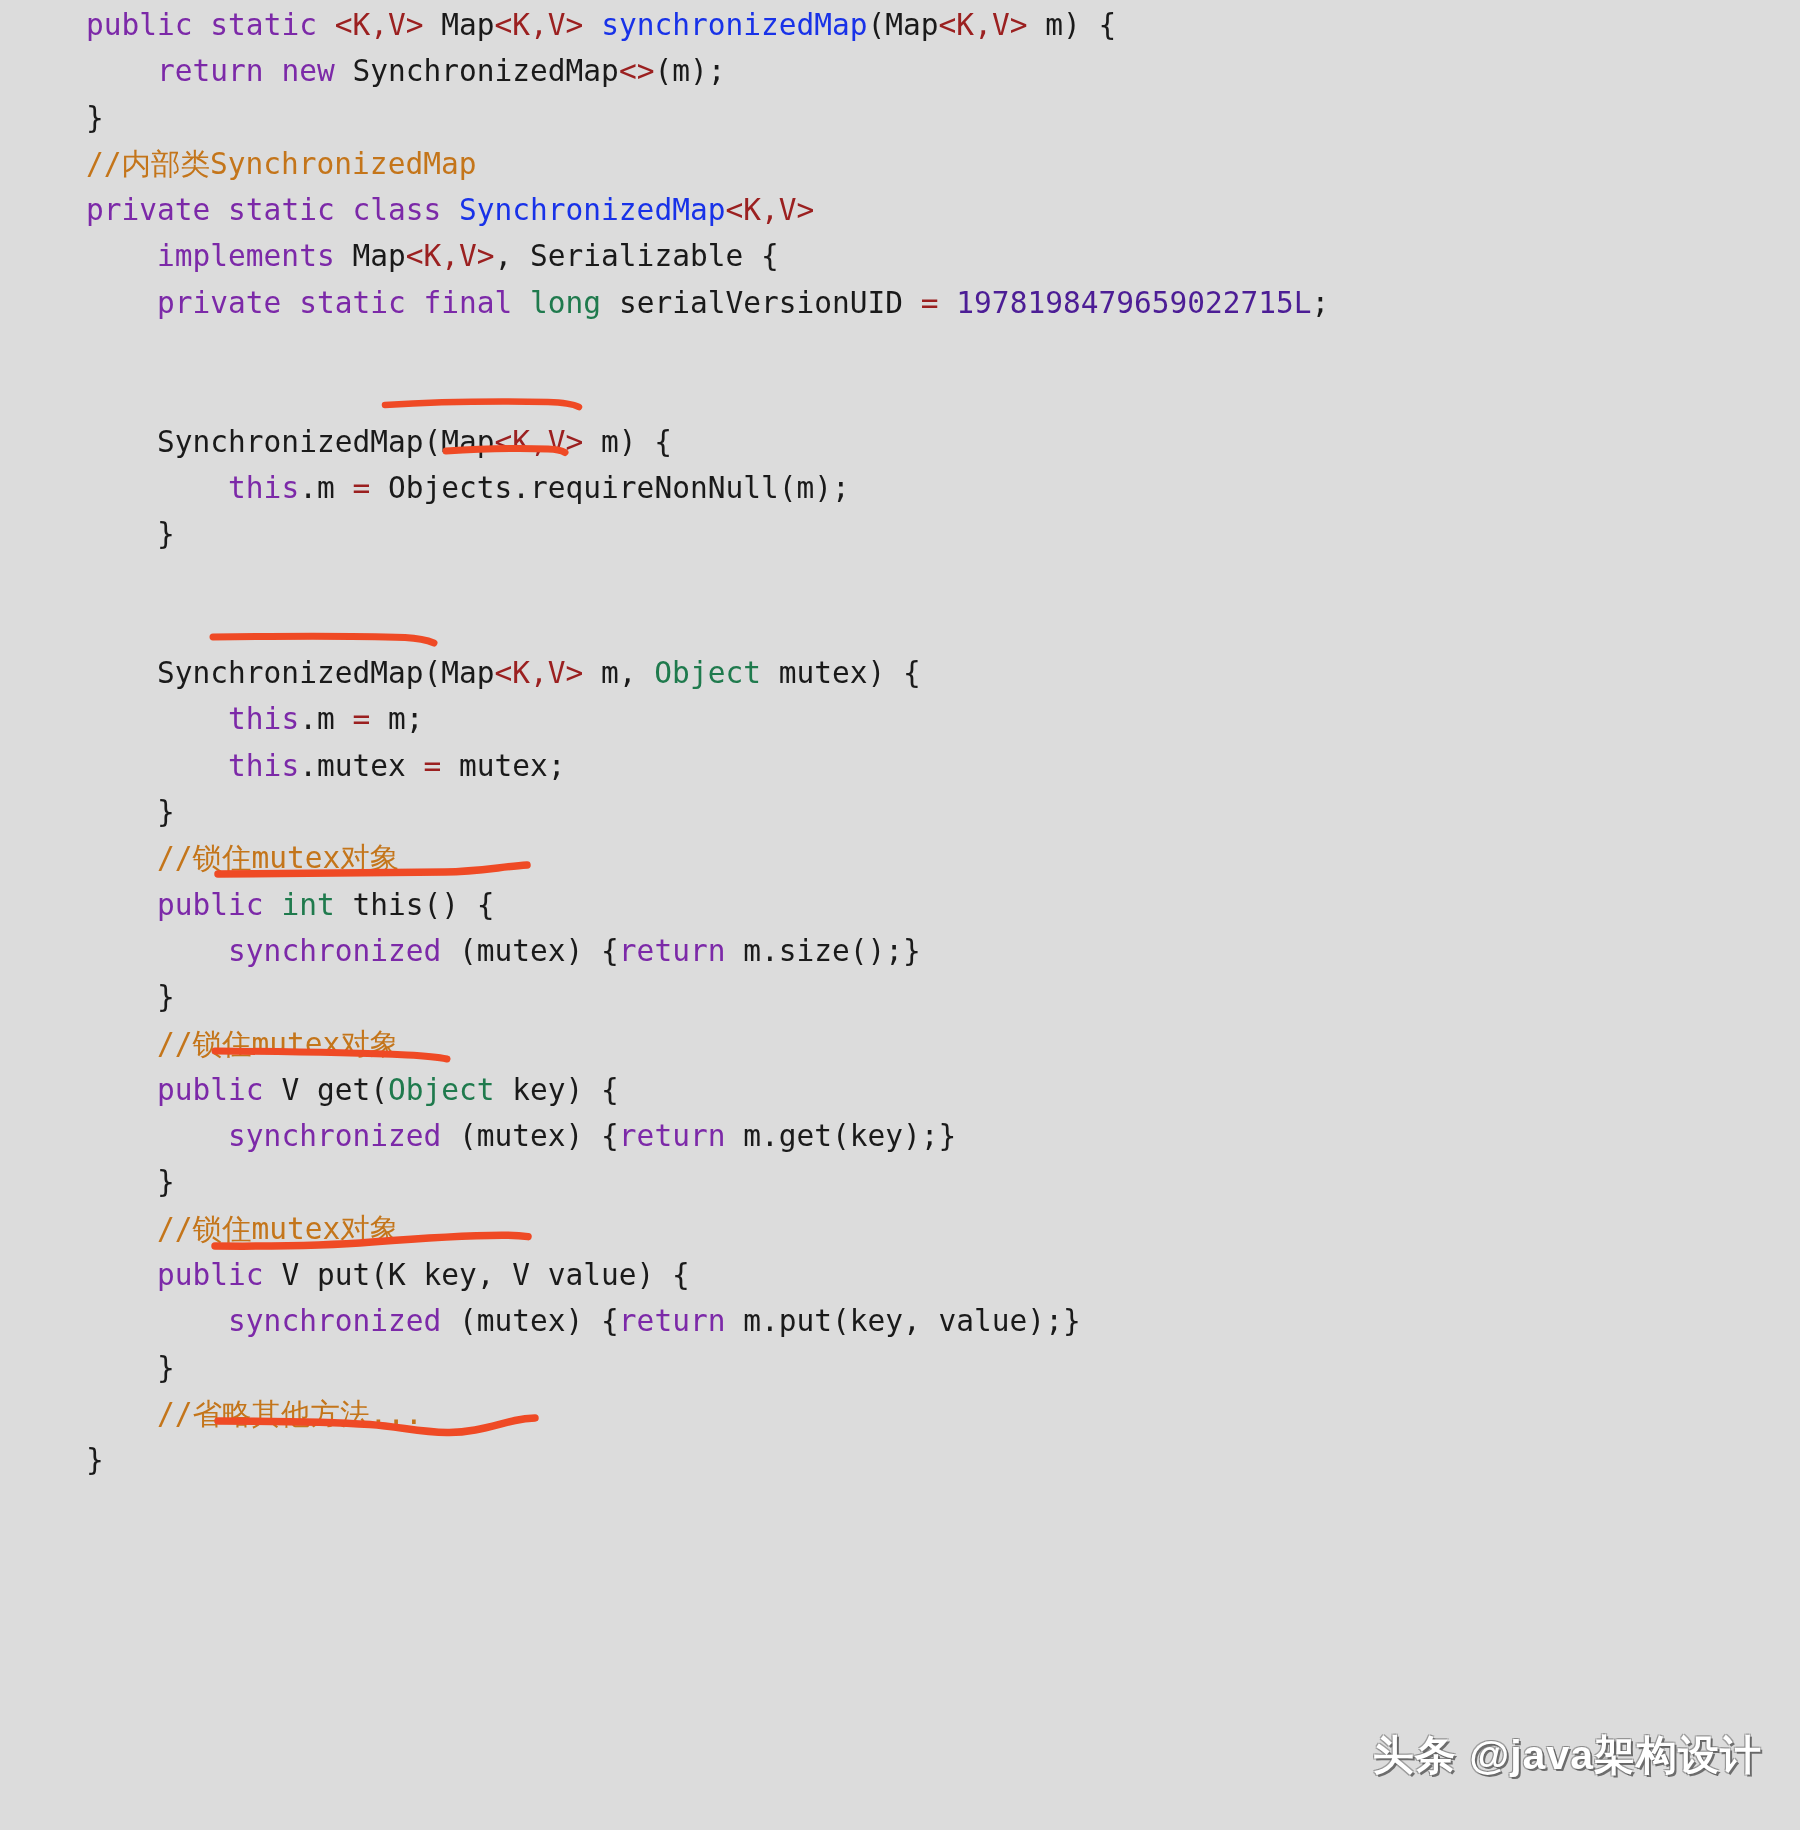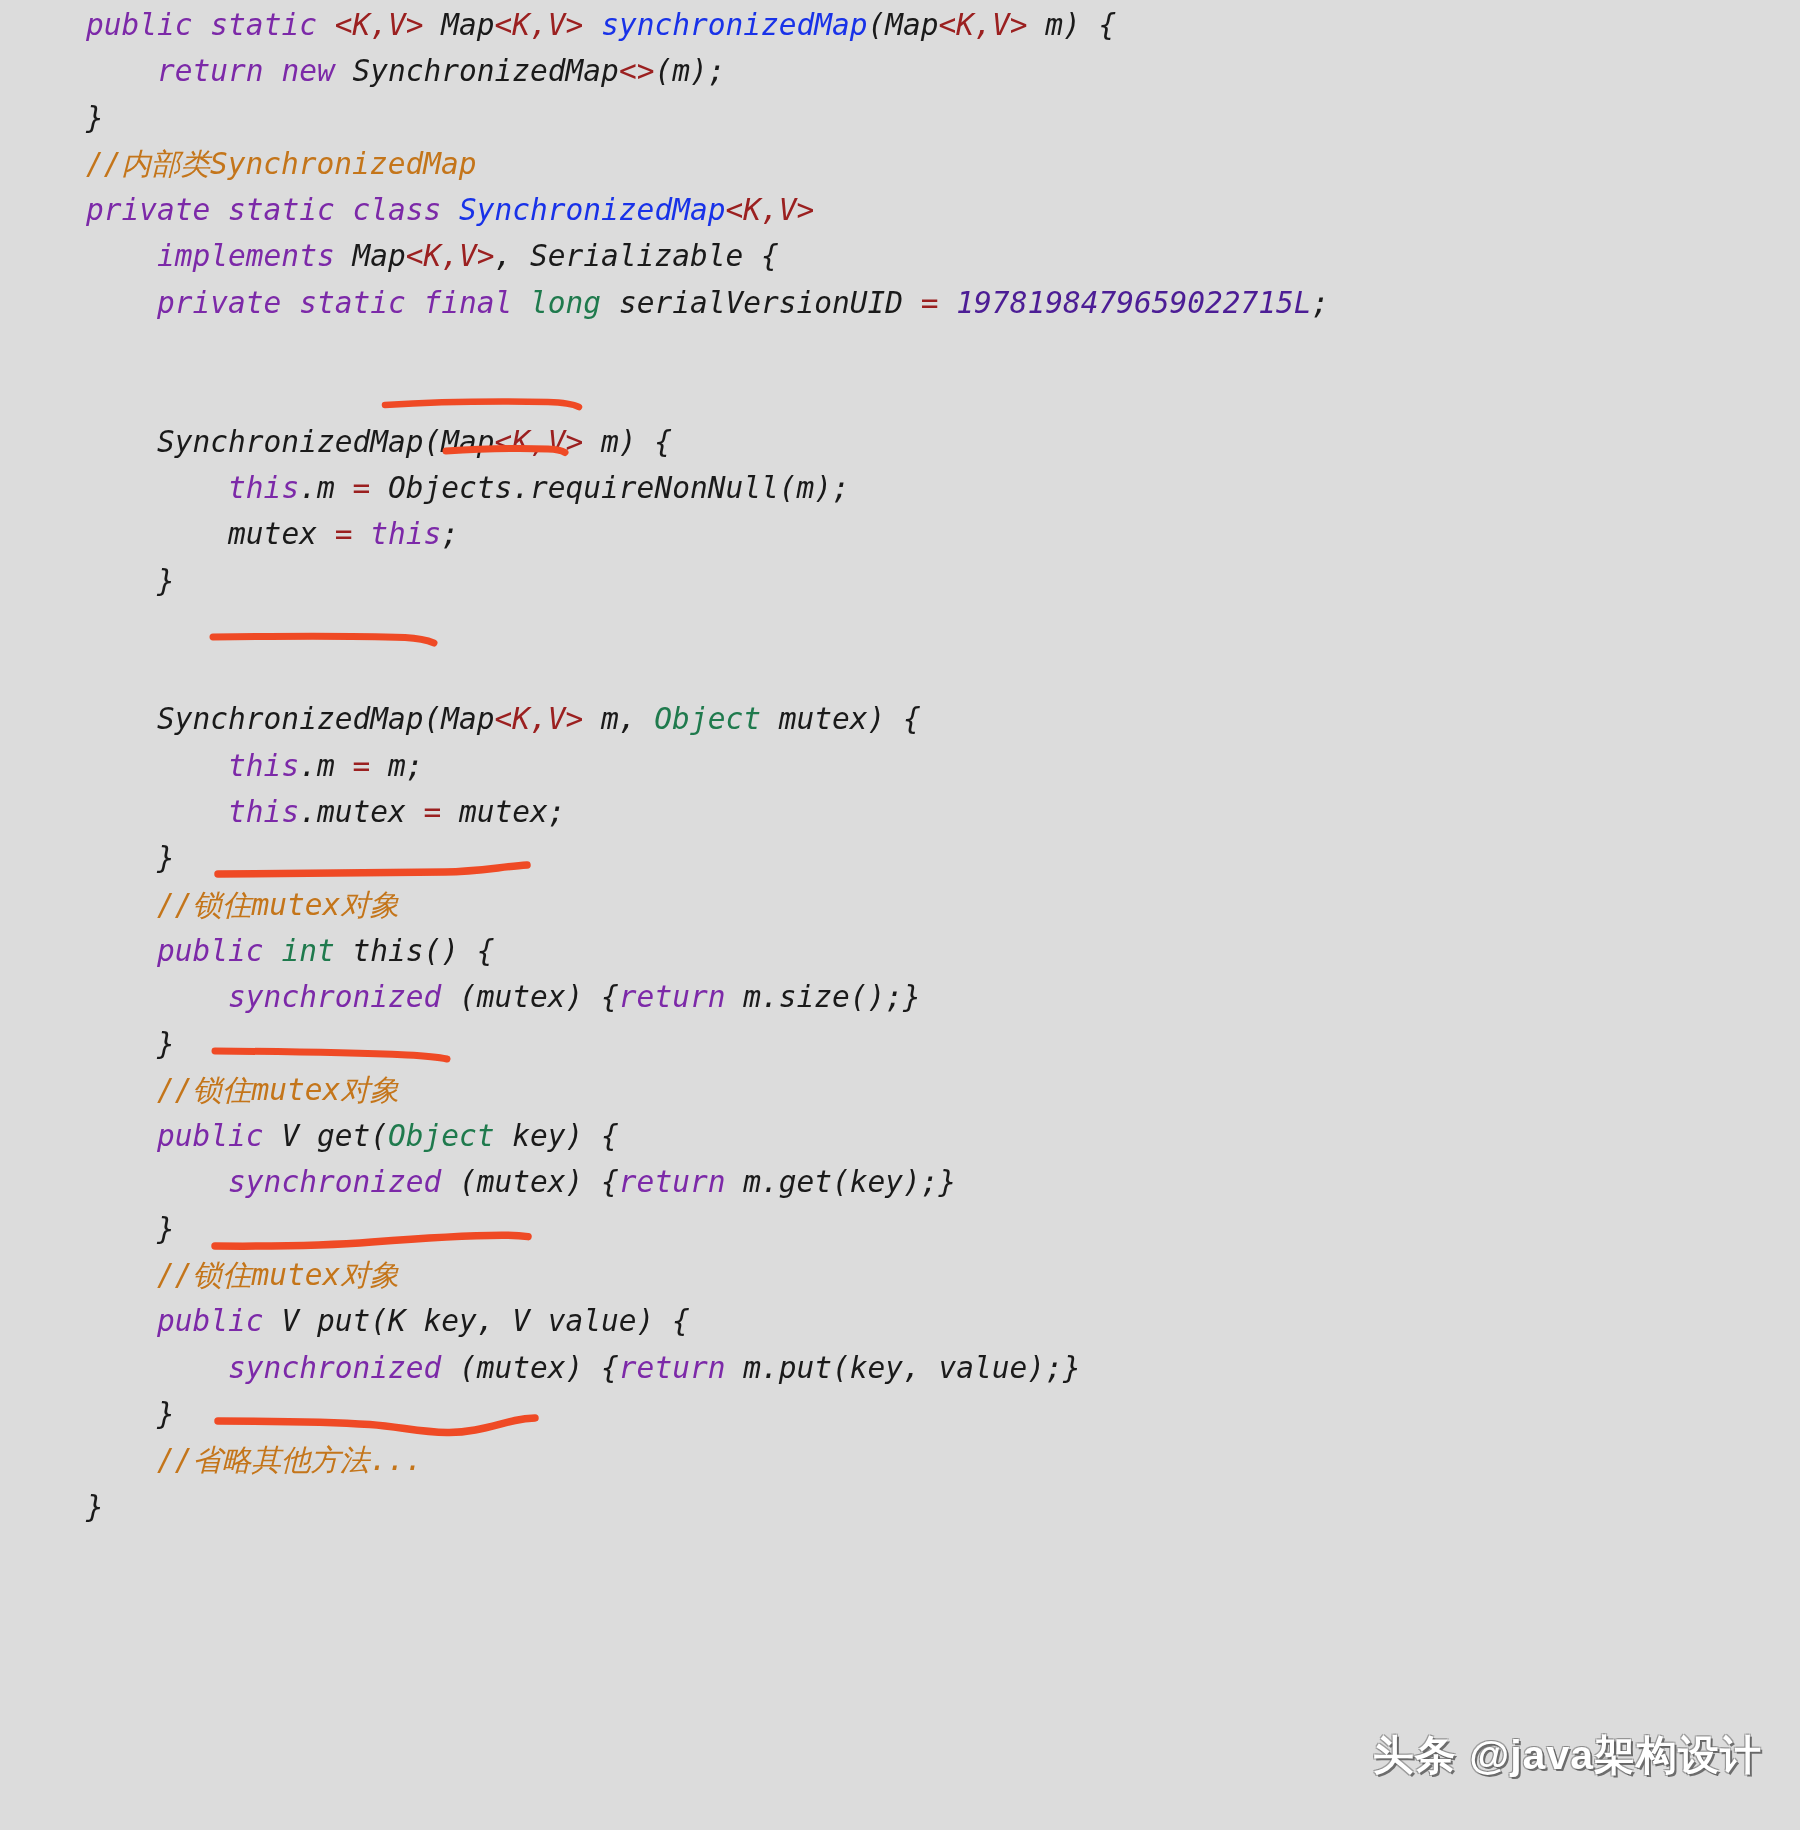--- a/index.html
+++ b/index.html
@@ -25,21 +25,20 @@
   }
   .line {
     height: 46.3px;
     line-height: 46.3px;
     white-space: pre;
     font-size: 29.5px;
     letter-spacing: 0px;
     color: #1a1a1a;
     padding-left: 86px;
     box-sizing: border-box;
-    font-style: italic;
   }
   .tok-kw   { color: #7c29a8; }      
   .tok-type { color: #1f7a4d; }      
   .tok-cls  { color: #1832e8; }      
   .tok-gen  { color: #9b2020; }      
   .tok-num  { color: #4c1d95; }      
   .tok-com  { color: #c4751a; }      
   .tok-op   { color: #9b2020; }
   .tok-plain{ color: #1a1a1a; }
 
@@ -91,21 +90,20 @@
     <div class="line"> </div>
 
 
 
     <div class="line"> </div>
 
     <div class="line">    <span class="tok-plain">SynchronizedMap(Map</span><span class="tok-gen">&lt;K,V&gt;</span><span class="tok-plain"> m) {</span></div>
 
     <div class="line">        <span class="tok-kw">this</span><span class="tok-plain">.m</span> <span class="tok-op">=</span> <span class="tok-plain">Objects.requireNonNull(m);</span></div>
 
-    <div class="line">        <span class="tok-plain">mutex</span> <span class="tok-op">=</span> <span class="tok-kw">this</span><span class="tok-plain">;</span></div>
 
     <div class="line">    <span class="tok-plain">}</span></div>
 
     <div class="line"> </div>
 
     <div class="line"> </div>
 
     <div class="line">    <span class="tok-plain">SynchronizedMap(Map</span><span class="tok-gen">&lt;K,V&gt;</span><span class="tok-plain"> m, </span><span class="tok-type">Object</span><span class="tok-plain"> mutex) {</span></div>
 
     <div class="line">        <span class="tok-kw">this</span><span class="tok-plain">.m</span> <span class="tok-op">=</span> <span class="tok-plain">m;</span></div>

